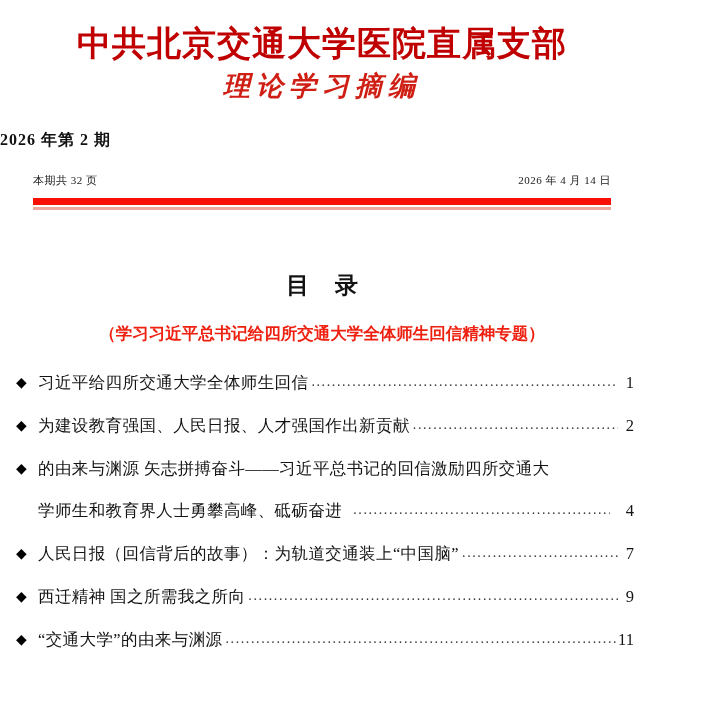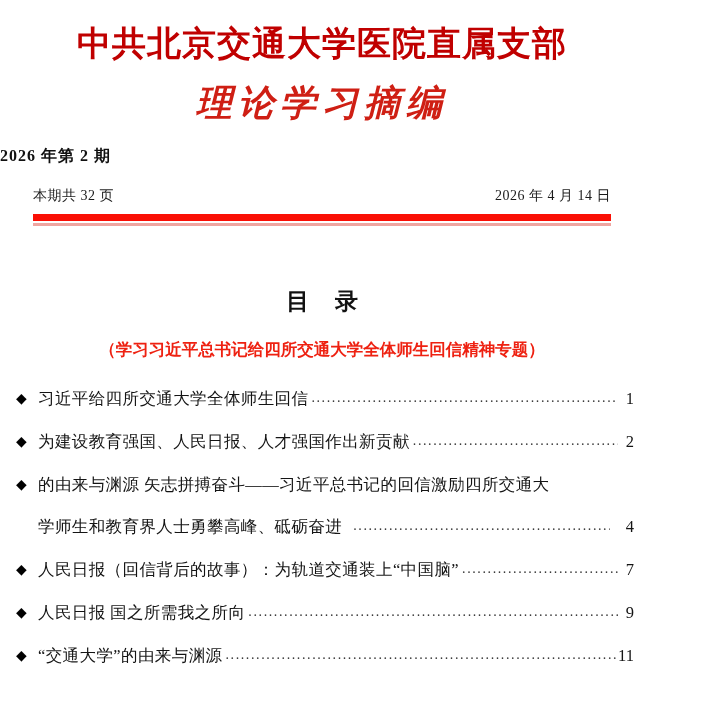--- a/index.html
+++ b/index.html
@@ -36,24 +36,24 @@
     line-height: 44px;
     letter-spacing: 1px;
     white-space: nowrap;
   }
   .masthead-subtitle {
     text-align: center;
     color: #cf1f14;
     font-family: "DejaVu Serif", "Liberation Serif", serif;
     font-weight: bold;
     font-style: italic;
-    font-size: 36px;
+    font-size: 27px;
     line-height: 40px;
     letter-spacing: 6px;
-    margin-top: 16px;
+    margin-top: 0;
     white-space: nowrap;
   }
   .masthead-issue {
     text-align: left;
     color: #111111;
     font-family: "Liberation Serif", "DejaVu Serif", serif;
     font-weight: bold;
     font-size: 16px;
     line-height: 24px;
     letter-spacing: 1px;
@@ -61,21 +61,21 @@
   }
 
   
   .info-row {
     display: flex;
     justify-content: space-between;
     align-items: baseline;
     margin: 18px auto 0 auto;
     width: 578px;
     font-family: "Liberation Serif", "DejaVu Serif", serif;
-    font-size: 14px;
+    font-size: 11px;
     color: #1a1a1a;
     line-height: 20px;
   }
   .info-left, .info-right {
     white-space: nowrap;
     letter-spacing: 0.5px;
   }
 
   
   .rule-wrap {
@@ -257,21 +257,21 @@
           <span class="toc-dots"></span>
           <span class="toc-page">7</span>
         </div>
       </div>
     </div>
 
     <div class="toc-entry">
       <div class="toc-bullet">◆</div>
       <div class="toc-body">
         <div class="toc-line">
-          <span class="toc-text">人民日报  国之所需我之所向</span>
+          <span class="toc-text">西迁精神  国之所需我之所向</span>
           <span class="toc-dots"></span>
           <span class="toc-page">9</span>
         </div>
       </div>
     </div>
 
     <div class="toc-entry">
       <div class="toc-bullet">◆</div>
       <div class="toc-body">
         <div class="toc-line">

